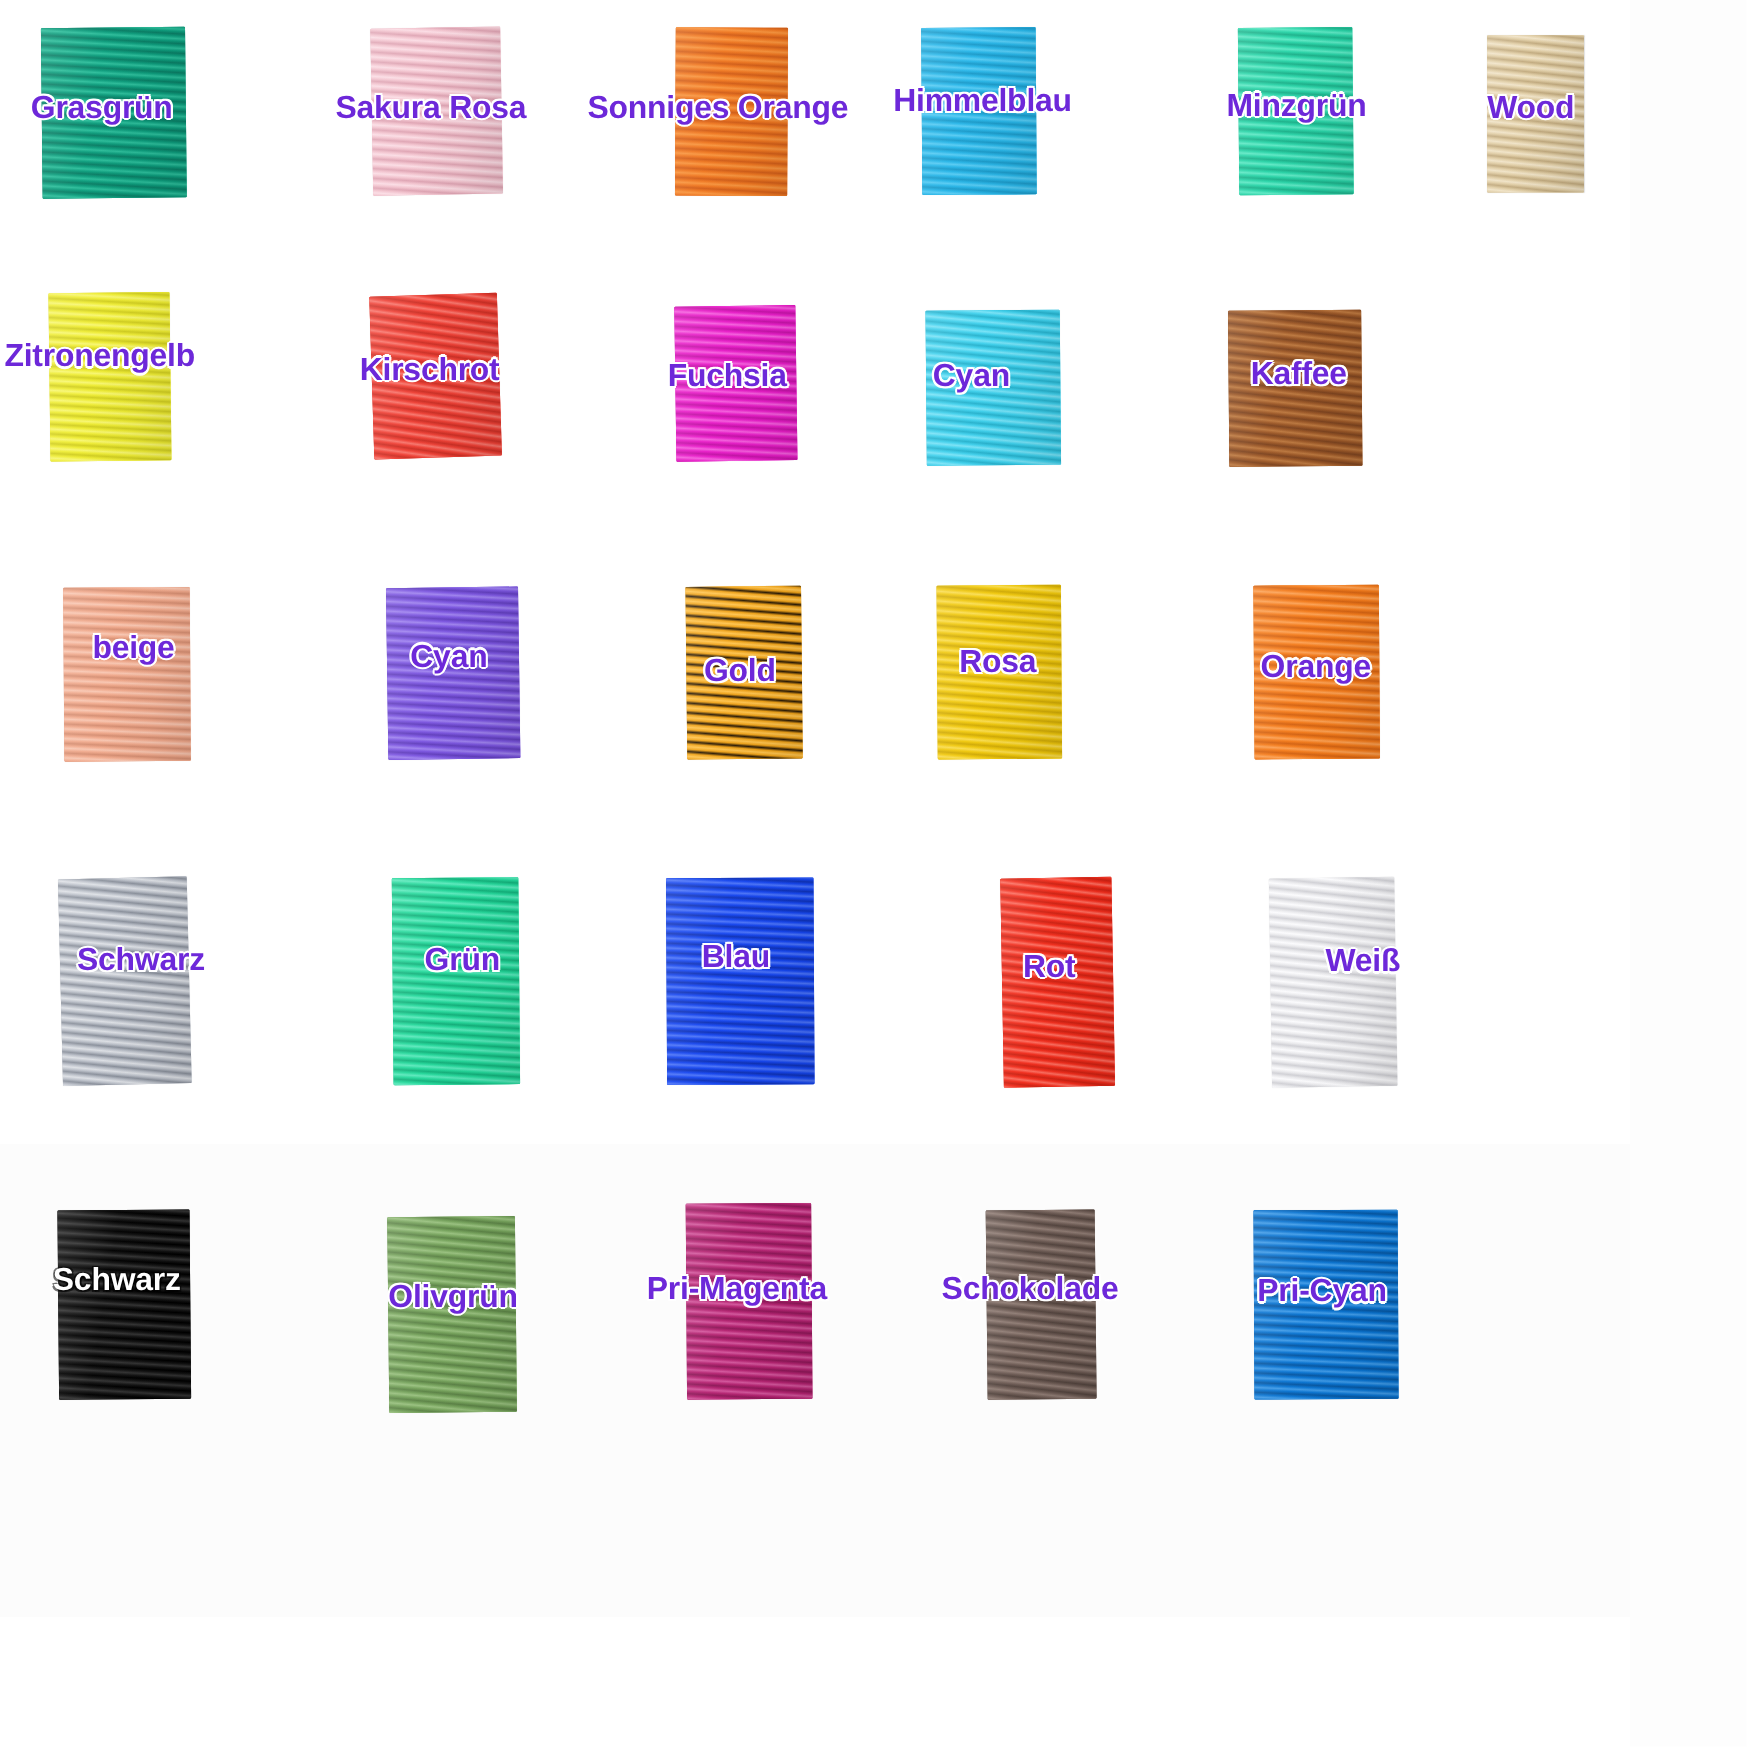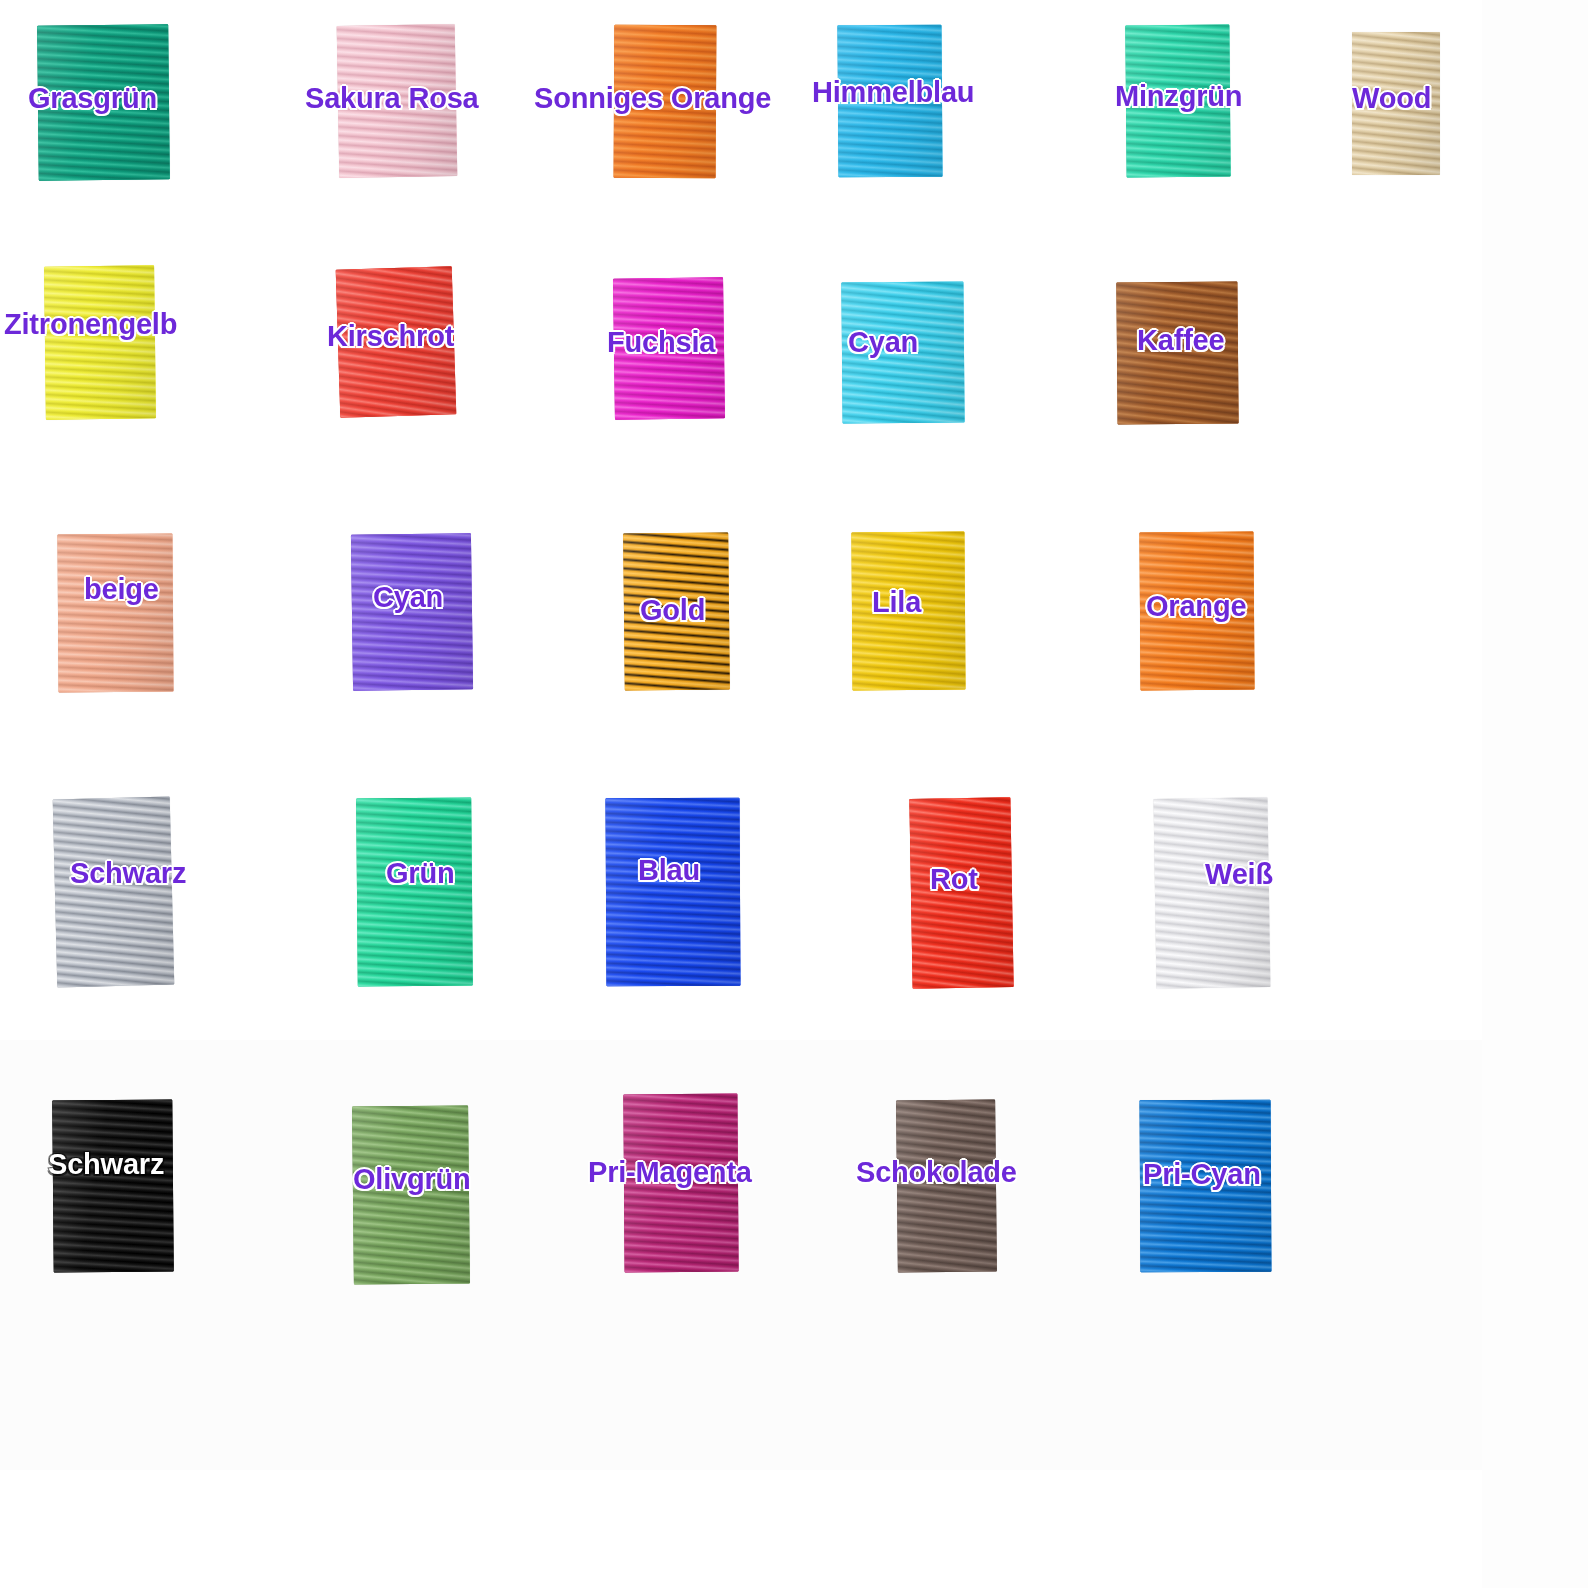--- a/index.html
+++ b/index.html
@@ -196,21 +196,21 @@
         <div class="ribs" style="background: repeating-linear-gradient(5deg, rgb(46, 29, 6) 0px, rgb(239, 163, 26) 2.2px, rgb(255, 196, 79) 4.4px, rgb(239, 163, 26) 6.6px, rgb(46, 29, 6) 8.8px);"></div>
         <div class="sheen" style="background: linear-gradient(100deg, rgba(255, 255, 255, 0.14) 0%, rgba(255, 255, 255, 0.02) 38%, rgba(0, 0, 0, 0.04) 70%, rgba(0, 0, 0, 0.1) 100%);"></div>
       </div>
       <div class="chip-label" style="left: 640px; top: 596px; font-size: 29px;">Gold</div>
     </div>
     <div class="swatch-cell" style="left: 0px; top: 0px; width: 1588px; height: 1588px;">
       <div class="chip" style="left: 852px; top: 532px; width: 113px; height: 158px; background: rgb(240, 200, 13); transform: rotate(-0.4deg);">
         <div class="ribs" style="background: repeating-linear-gradient(5deg, rgb(210, 172, 7) 0px, rgb(240, 200, 13) 2.2px, rgb(249, 220, 79) 4.4px, rgb(240, 200, 13) 6.6px, rgb(210, 172, 7) 8.8px);"></div>
         <div class="sheen" style="background: linear-gradient(100deg, rgba(255, 255, 255, 0.14) 0%, rgba(255, 255, 255, 0.02) 38%, rgba(0, 0, 0, 0.04) 70%, rgba(0, 0, 0, 0.1) 100%);"></div>
       </div>
-      <div class="chip-label" style="left: 872px; top: 588px; font-size: 29px;">Lila</div>
+      <div class="chip-label" style="left: 872px; top: 588px; font-size: 29px;">Rosa</div>
     </div>
     <div class="swatch-cell" style="left: 0px; top: 0px; width: 1588px; height: 1588px;">
       <div class="chip" style="left: 1140px; top: 532px; width: 114px; height: 158px; background: rgb(244, 124, 28); transform: rotate(-0.4deg);">
         <div class="ribs" style="background: repeating-linear-gradient(4deg, rgb(213, 100, 19) 0px, rgb(244, 124, 28) 2.2px, rgb(251, 160, 83) 4.4px, rgb(244, 124, 28) 6.6px, rgb(213, 100, 19) 8.8px);"></div>
         <div class="sheen" style="background: linear-gradient(100deg, rgba(255, 255, 255, 0.14) 0%, rgba(255, 255, 255, 0.02) 38%, rgba(0, 0, 0, 0.04) 70%, rgba(0, 0, 0, 0.1) 100%);"></div>
       </div>
       <div class="chip-label" style="left: 1146px; top: 592px; font-size: 29px;">Orange</div>
     </div>
     <div class="swatch-cell" style="left: 0px; top: 0px; width: 1588px; height: 1588px;">
       <div class="chip" style="left: 55px; top: 798px; width: 117px; height: 188px; background: rgb(185, 190, 199); transform: rotate(-1.4deg);">

